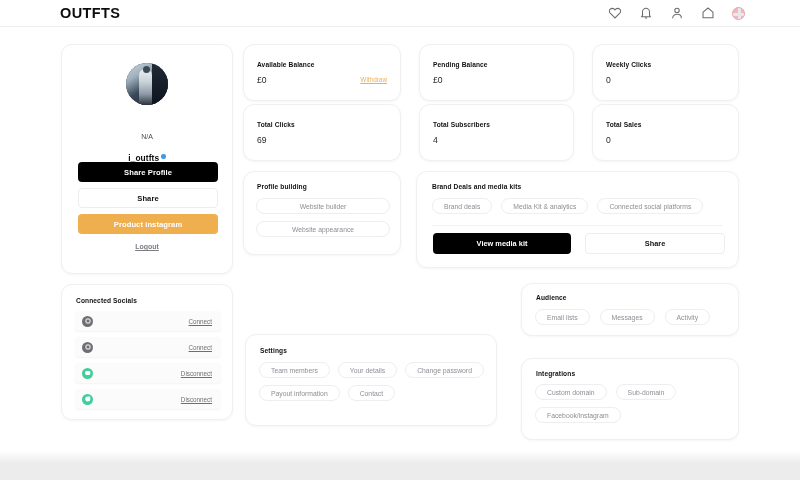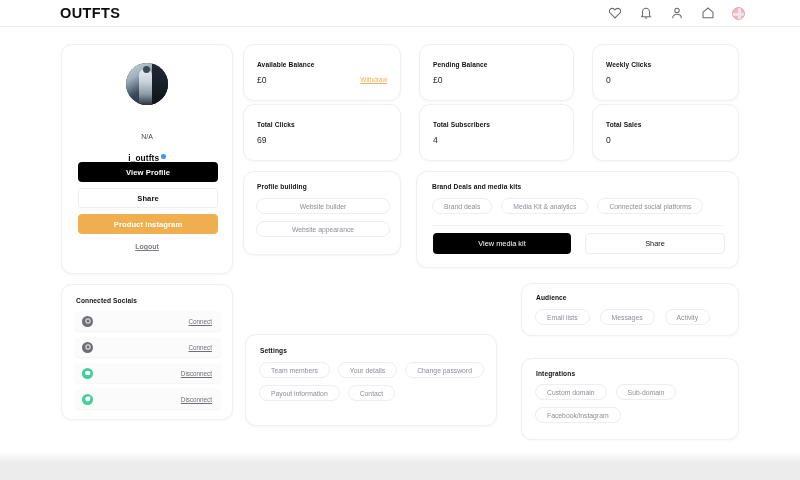--- a/index.html
+++ b/index.html
@@ -152,21 +152,21 @@
   #brand-deals .row-pills {
     position: absolute; left: 15px; top: 26px; display: flex; gap: 9px;
   }
   .bd-sep {
     position: absolute; left: 15px; right: 15px; top: 53px;
     height: 1px; background: #f2f2f4;
   }
   .bd-btn {
     position: absolute; top: 61px; height: 21px; border-radius: 4px;
     display: flex; align-items: center; justify-content: center;
-    font-size: 7.4px; font-weight: normal;
+    font-size: 7.4px; font-weight: bold;
   }
   #btn-view-media-kit { left: 16px; width: 138px; background: #000; color: #fff; }
   #btn-share-media-kit { left: 168px; width: 140px; background: #fff; color: #111113; border: 1px solid #ededee; }
 
   
   #connected-socials { left: 61px; top: 284px; width: 172px; height: 136px; }
   #connected-socials .card-title { position: absolute; left: 14px; top: 12px; }
   .social-row {
     position: absolute; left: 13px; width: 146px; height: 20px;
     background: #fbfbfc; border-radius: 4px;
@@ -251,21 +251,21 @@
           <span class="dark"></span>
         <span class="figure"></span>
           <span class="head"></span>
       </div>
     </div>
     <div class="uname-row">
       <span class="uname">i_outfts</span>
       <span class="verified"></span>
     </div>
     <div class="na">N/A</div>
-    <div class="pbtn" id="btn-view-profile">View Profile</div>
+    <div class="pbtn" id="btn-view-profile">Share Profile</div>
     <div class="pbtn" id="btn-share-profile">Share</div>
     <div class="pbtn" id="btn-product-functions">Product instagram</div>
     <div id="link-logout">Logout</div>
   </div>
 
   <div class="card stat" id="stat-available">
     <div class="label">Available Balance</div>
     <div class="value">£0</div>
     <div class="withdraw">Withdraw</div>
   </div>

